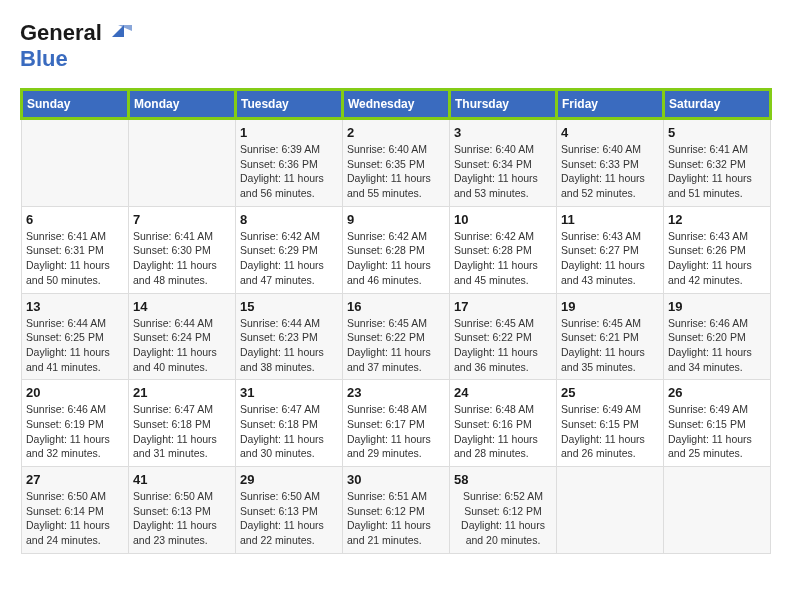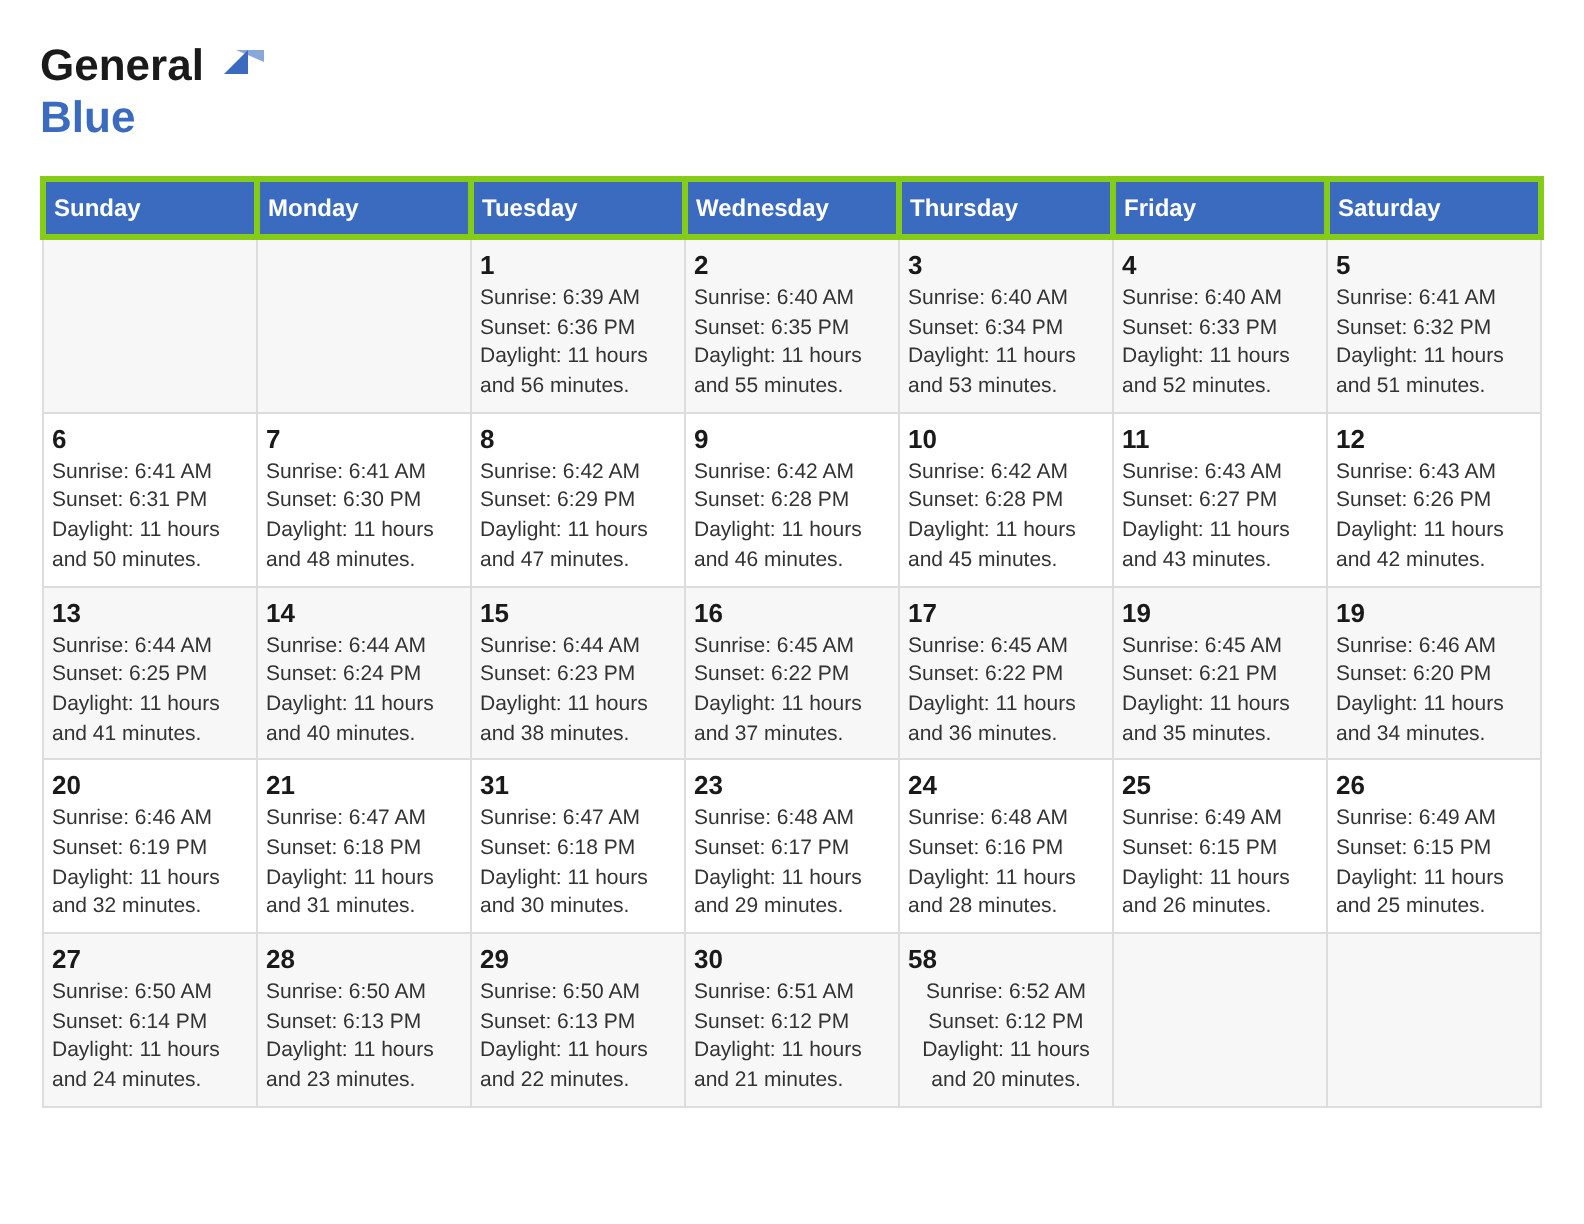--- a/index.html
+++ b/index.html
@@ -285,21 +285,21 @@
         </td>
       </tr>
       <tr>
         <td>
           <span class="day-number">27</span>
           <div class="day-info" style="white-space: pre-line;">Sunrise: 6:50 AM
 Sunset: 6:14 PM
 Daylight: 11 hours and 24 minutes.</div>
         </td>
         <td>
-          <span class="day-number">28</span>
+          <span class="day-number">41</span>
           <div class="day-info" style="white-space: pre-line;">Sunrise: 6:50 AM
 Sunset: 6:13 PM
 Daylight: 11 hours and 23 minutes.</div>
         </td>
         <td>
           <span class="day-number">29</span>
           <div class="day-info" style="white-space: pre-line;">Sunrise: 6:50 AM
 Sunset: 6:13 PM
 Daylight: 11 hours and 22 minutes.</div>
         </td>

